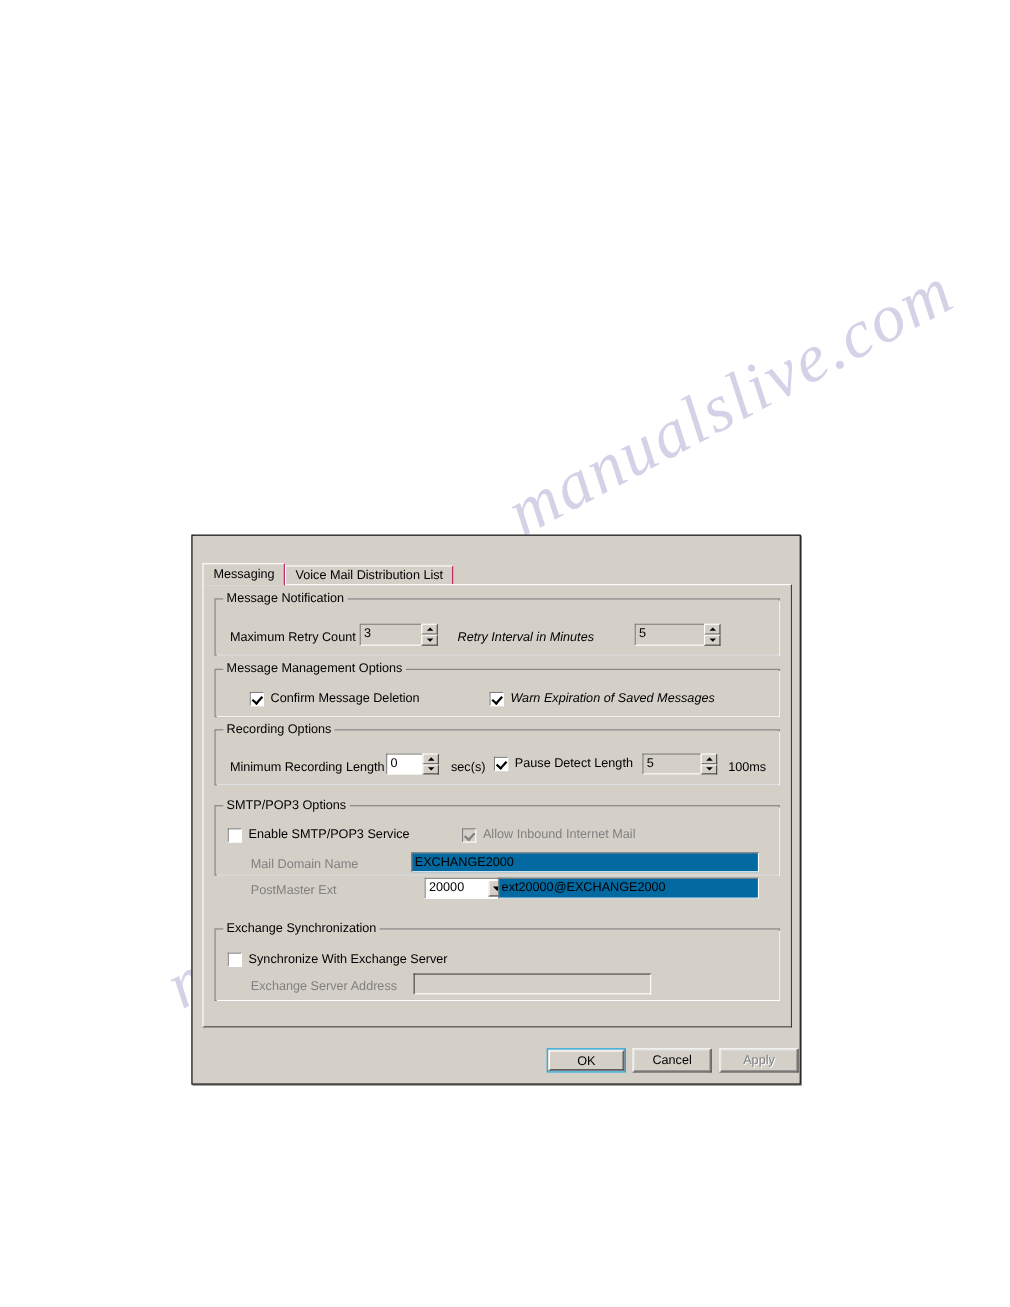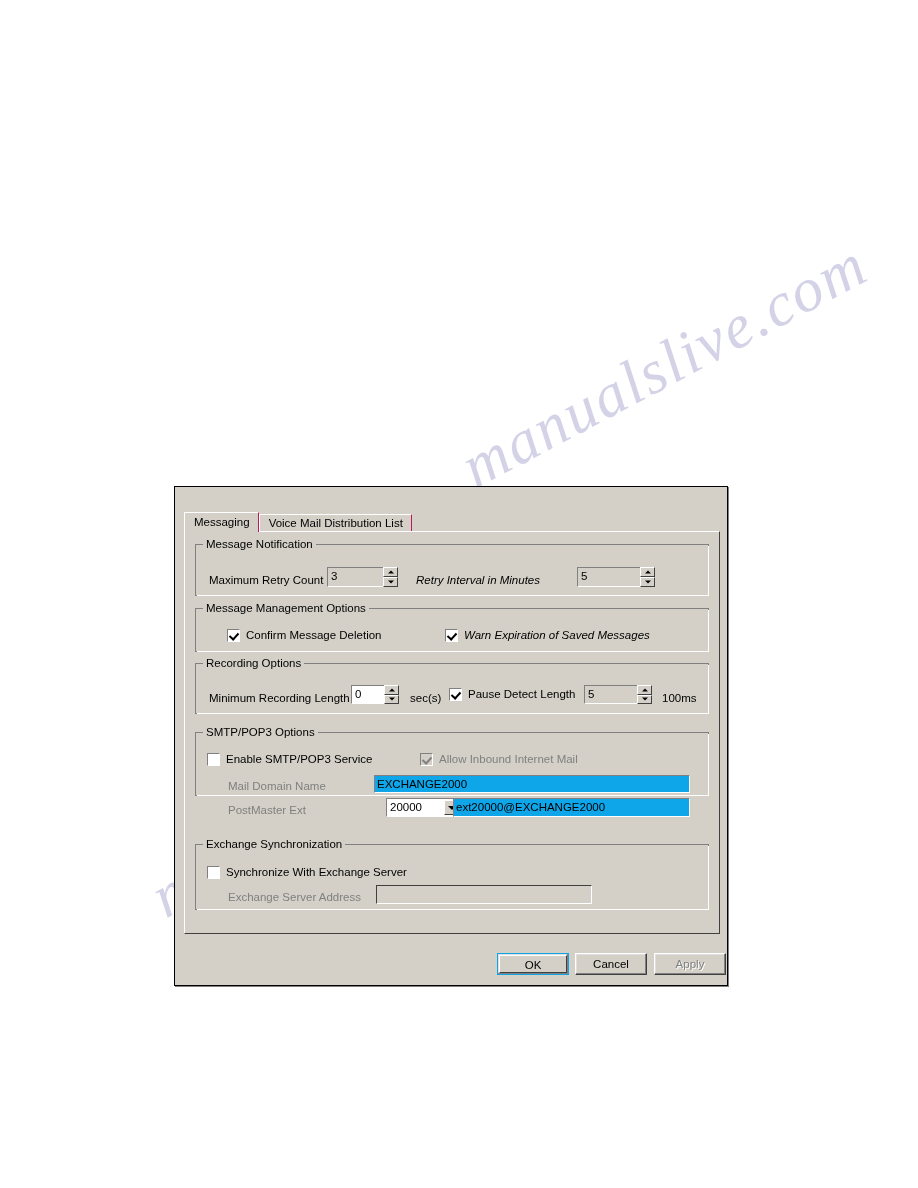--- a/index.html
+++ b/index.html
@@ -183,21 +183,21 @@
     border-bottom: 1px solid #ffffff;
     background: #ffffff;
     font-size: 11.5px;
     color: #000000;
     padding: 1px 2px;
     line-height: 15px;
     white-space: nowrap;
     overflow: hidden;
   }
   .textbox.gray {
-    background: #0ea5e9;
+    background: #0369a1;
   }
   .textbox.readonly-dark {
     background: #d4d0c8;
     border-top: 1px solid #404040;
     border-left: 1px solid #404040;
     border-right: 1px solid #ffffff;
     border-bottom: 1px solid #ffffff;
   }
 
   

